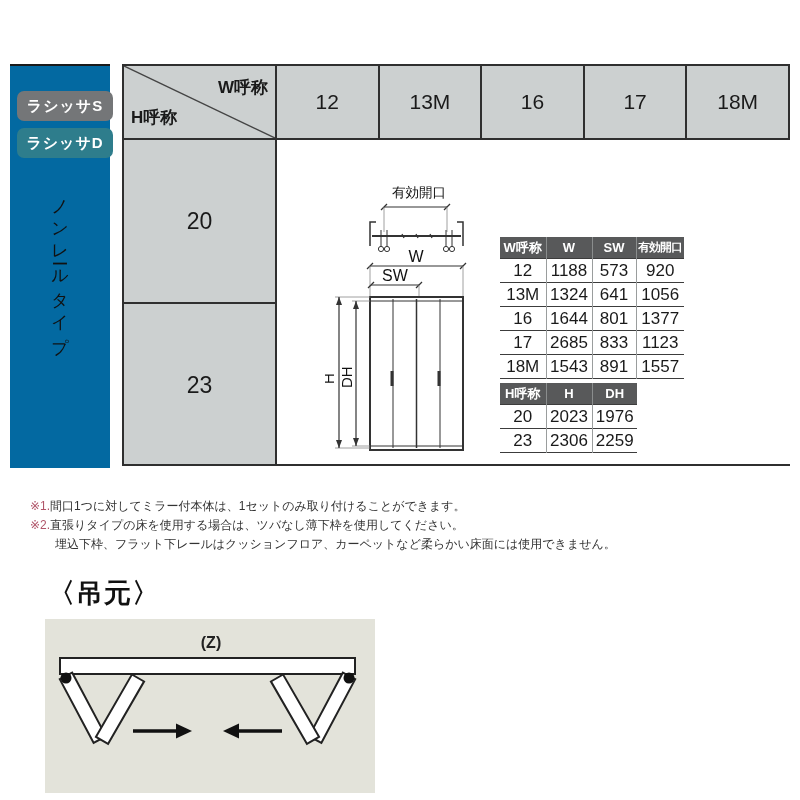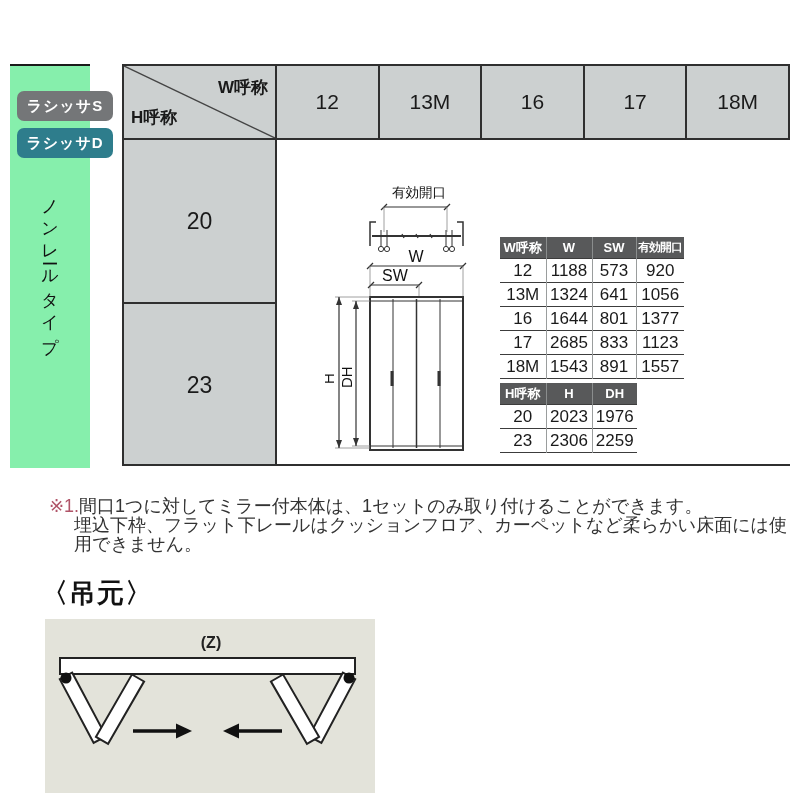--- a/index.html
+++ b/index.html
@@ -1,21 +1,21 @@
 <!DOCTYPE html>
 <html><head>
 <meta charset="utf-8">
 <style>
   html,body{margin:0;padding:0;}
   body{width:800px;height:800px;position:relative;background:#ffffff;
        font-family:"Liberation Sans","DejaVu Sans",sans-serif;color:#1a1a1a;}
   .abs{position:absolute;}
 
   
-  #sidebar{left:10px;top:64px;width:80px;height:402px;background:#86efac;border-top:2px solid #1a1a1a;}
+  #sidebar{left:10px;top:64px;width:100px;height:402px;background:#0369a1;border-top:2px solid #1a1a1a;}
   .badge{position:absolute;left:7px;width:96px;height:30px;border-radius:7px;color:#fff;
          font-size:15px;font-weight:bold;display:flex;align-items:center;justify-content:center;letter-spacing:1px;}
   #badge-s{top:25px;background:#747678;}
   #badge-d{top:62px;background:#2e7d8c;}
   #type-vertical{position:absolute;left:50%;transform:translateX(-50%);top:122px;
         writing-mode:vertical-rl;font-size:17px;letter-spacing:3px;color:#111;}
 
   
   .gray{background:#ccd0d0;}
   #corner-cell{left:122px;top:64px;width:155px;height:76px;border:2px solid #2f2f2f;box-sizing:border-box;}
@@ -45,26 +45,26 @@
         border-bottom:1.5px solid #3c3c3c;}
   .mini th{background:#58595a;color:#fff;font-size:13px;font-weight:bold;height:21px;padding:0;}
   .mini th + th{border-left:1px solid #8a8d8d;}
   .mini td{height:23px;font-size:17px;padding:0;border-top:1.5px solid #3c3c3c;color:#1a1a1a;}
   .mini td + td{border-left:1px solid #9a9d9d;margin-left:22px;}
   .mini th.narrowtxt{font-size:11.5px;letter-spacing:-0.5px;}
   #w-table{left:500px;top:237px;width:184px;}
   #h-table{left:500px;top:383px;width:137px;}
 
   
-  #notes{left:30px;top:497px;font-size:18px;line-height:19px;color:#333;margin-left:19px;}
+  #notes{left:30px;top:497px;font-size:12px;line-height:19px;color:#333;}
   .note-prefix{color:#b05468;}
   .note-indent{padding-left:25px;}
 
   
-  #hanging-title{left:41px;top:575px;font-size:27px;font-weight:bold;color:#111;letter-spacing:1px;}
+  #hanging-title{left:48px;top:575px;font-size:27px;font-weight:bold;color:#111;letter-spacing:1px;}
   #hanging-box{left:45px;top:619px;width:330px;height:174px;background:#e3e3da;}
   #hanging-box svg{position:absolute;left:0;top:0;}
   .panel{fill:#fff;stroke:#222;stroke-width:2;}
   .ztxt{font-size:16px;font-weight:bold;fill:#222;}
 </style>
 </head>
 <body>
 
 <div id="sidebar" class="abs">
   <div id="badge-s" class="badge">
@@ -237,20 +237,23 @@
       <td>2306</td>
       <td>2259</td>
     </tr>
   </tbody>
 </table>
 
 <div id="notes" class="abs">
   <div class="note-line">
     <span class="note-prefix">※1.</span><span>間口1つに対してミラー付本体は、1セットのみ取り付けることができます。</span>
   </div>
+  <div class="note-line">
+    <span class="note-prefix">※2.</span><span>直張りタイプの床を使用する場合は、ツバなし薄下枠を使用してください。</span>
+  </div>
   <div class="note-line note-indent">
     <span>埋込下枠、フラット下レールはクッションフロア、カーペットなど柔らかい床面には使用できません。</span>
   </div>
 </div>
 
 <div id="hanging-title" class="abs">〈吊元〉</div>
 
 <div id="hanging-box" class="abs">
   <svg width="330" height="174" viewBox="0 0 330 174">
     <text x="166" y="29" text-anchor="middle" class="ztxt">(Z)</text>

